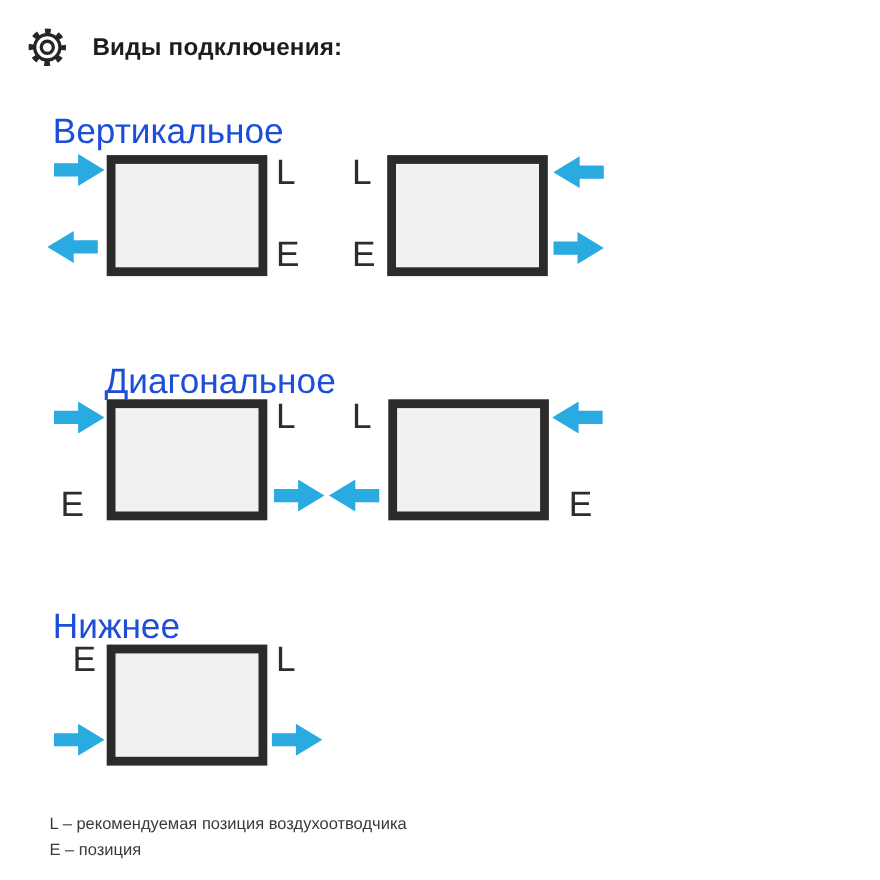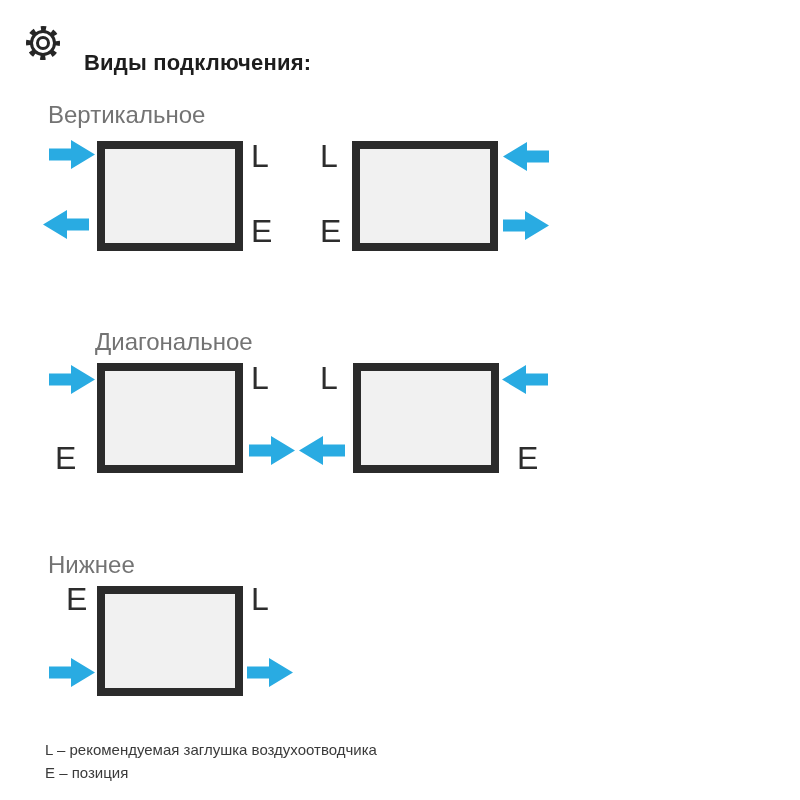--- a/index.html
+++ b/index.html
@@ -10,27 +10,26 @@
     background: #ffffff;
     font-family: "Liberation Sans", sans-serif;
     overflow: hidden;
   }
   .title {
     position: absolute;
     font-size: 22px;
     font-weight: 700;
     color: #1d1d1d;
     letter-spacing: 0.2px;
-    margin-top: 20px;
   }
   .section-label {
     position: absolute;
-    font-size: 24px;
+    font-size: 32px;
     font-weight: 300;
-    color: #737373;
+    color: #1d4ed8;
   }
   .radiator {
     position: absolute;
     width: 146px;
     height: 110px;
     box-sizing: border-box;
     border: 8px solid #2b2b2b;
     background: #f1f1f1;
   }
   .port {
@@ -110,16 +109,16 @@
   <div class="radiator" style="left:97px; top:586px;"></div>
   <div class="port" style="left:66px; top:581px;">E</div>
   <div class="port" style="left:251px; top:581px;">L</div>
   <svg class="arrow" style="left:49px; top:658px;" width="46" height="29" viewBox="0 0 46 29">
     <polygon points="0,8.5 22,8.5 22,0 46,14.5 22,29 22,20.5 0,20.5" fill="#29ABE2"></polygon>
   </svg>
   <svg class="arrow" style="left:247px; top:658px;" width="46" height="29" viewBox="0 0 46 29">
     <polygon points="0,8.5 22,8.5 22,0 46,14.5 22,29 22,20.5 0,20.5" fill="#29ABE2"></polygon>
   </svg>
 
-  <div class="legend-line" style="left:45px; top:741px;">L – рекомендуемая заглушка воздухоотводчика</div>
+  <div class="legend-line" style="left:45px; top:741px;">L – рекомендуемая позиция воздухоотводчика</div>
   <div class="legend-line" style="left:45px; top:764px;">E – позиция</div>
 
 </div>
 
 </body></html>

